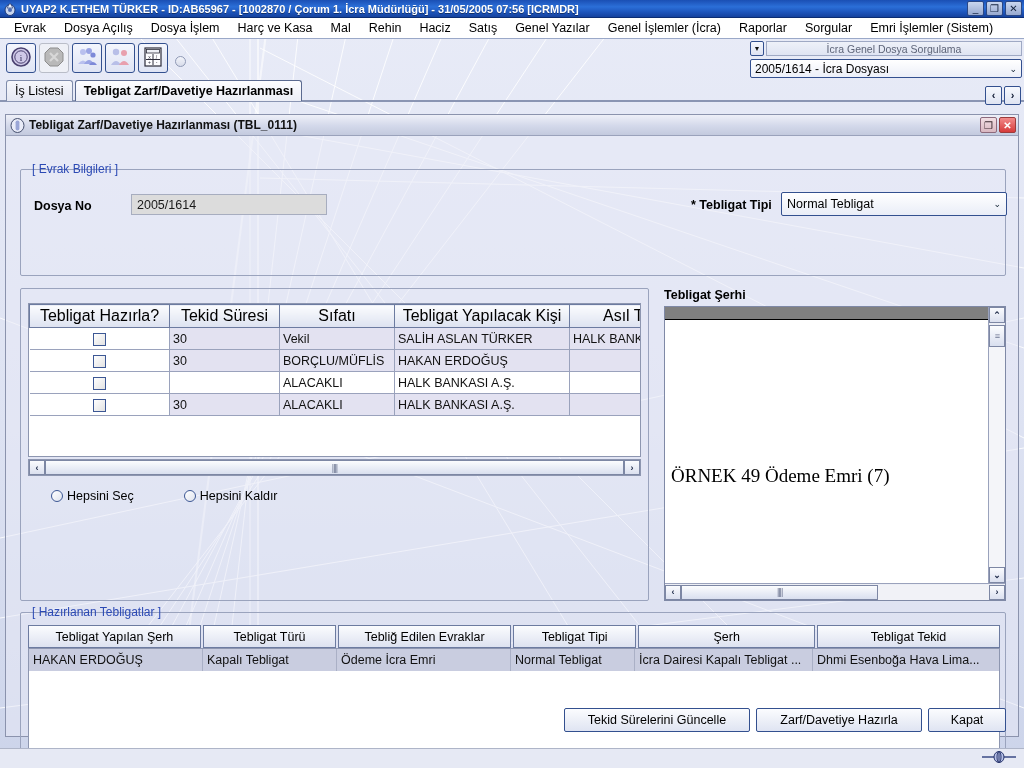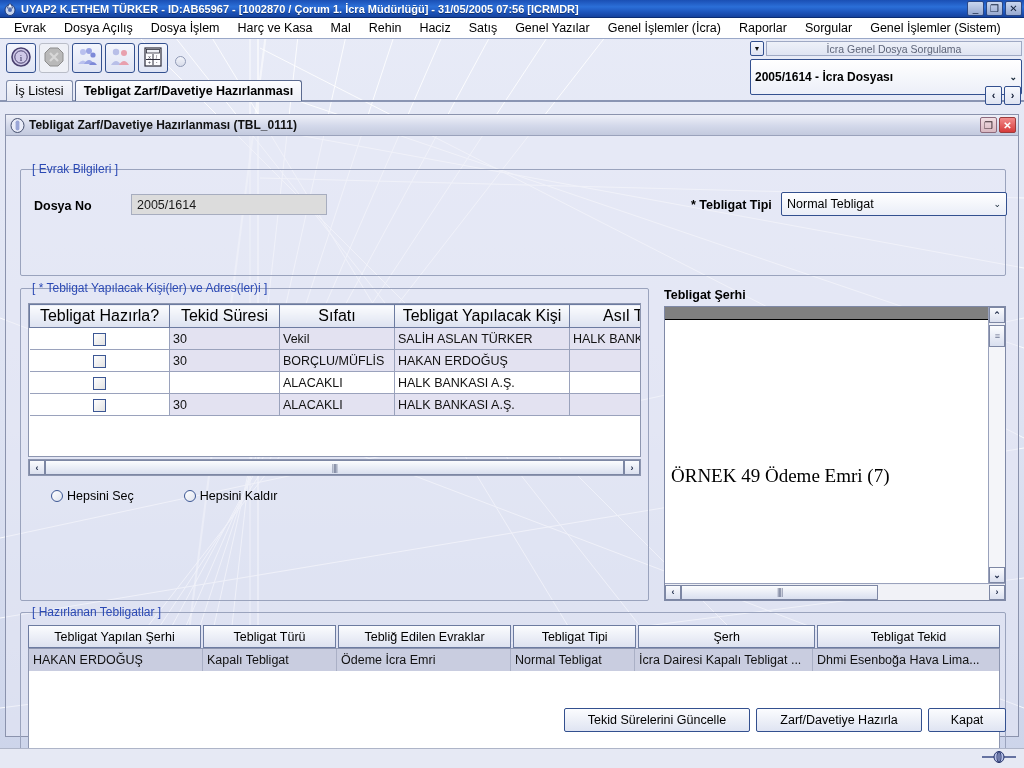--- a/index.html
+++ b/index.html
@@ -121,24 +121,23 @@
     font-size: 10.5px; color: #5d6478;
     display: flex; align-items: center; justify-content: center;
     white-space: nowrap; overflow: hidden;
   }
   .tr-combo {
     margin-top: 3px;
     height: 19px; width: 100%;
     border: 1px solid #33508f; border-radius: 2px;
     background: linear-gradient(to bottom,#ffffff,#eceff8);
     display: flex; align-items: center;
-    padding: 17px 4px;
+    padding: 8px 4px;
     font-size: 12px; color: #000;
     justify-content: space-between;
-    font-weight: bold;
   }
   .combo-caret { font-size: 9px; color: #123; }
 
   
   #navarrows {
     position: absolute; right: 3px; top: 86px; z-index: 6;
     display: flex; gap: 2px;
   }
   .nav-btn {
     width: 17px; height: 19px;
@@ -516,21 +515,21 @@
     <span class="menu-item">Dosya İşlem</span>
     <span class="menu-item">Harç ve Kasa</span>
     <span class="menu-item">Mal</span>
     <span class="menu-item">Rehin</span>
     <span class="menu-item">Haciz</span>
     <span class="menu-item">Satış</span>
     <span class="menu-item">Genel Yazılar</span>
     <span class="menu-item">Genel İşlemler (İcra)</span>
     <span class="menu-item">Raporlar</span>
     <span class="menu-item">Sorgular</span>
-    <span class="menu-item">Genel İşlemler (Sistem)</span>
+    <span class="menu-item">Emri İşlemler (Sistem)</span>
   </div>
 
   <div id="toolbar">
     <div class="tbar-btn">
       <span>
         <svg width="22" height="22" viewBox="0 0 22 22">
           <circle cx="11" cy="11" r="9" fill="#cfc9e8" stroke="#4a4170" stroke-width="1.6"></circle>
           <circle cx="11" cy="11" r="6.2" fill="none" stroke="#4a4170" stroke-width="1"></circle>
           <text x="11" y="15" font-size="9" font-family="Liberation Serif, serif" text-anchor="middle" fill="#2b2550">i</text>
         </svg>
@@ -625,21 +624,20 @@
         <span class="lbl-bold" id="dosyano-label">Dosya No</span>
         <div id="dosyano-field">2005/1614</div>
         <span id="tebtipi-label">* Tebligat Tipi</span>
         <div id="tebtipi-combo">
           <span>Normal Tebligat</span>
           <span class="combo-caret">⌄</span>
         </div>
       </div>
 
       <div class="group" id="grp-kisi">
-        <span class="legend">[ * Tebligat Yapılacak Kişi(ler) ve Adres(ler)i ]</span>
 
         <div class="tbl-wrap">
           <table class="grid">
             <colgroup>
               <col style="width:140px">
                 <col style="width:110px">
                 <col style="width:115px">
               <col style="width:175px">
                 <col style="width:120px">
             </colgroup>
@@ -729,21 +727,21 @@
               </span>
           </span>
           <span class="sb-btn">›</span>
         </div>
       </div>
 
       <div class="group" id="grp-haz">
         <span class="legend">[ Hazırlanan Tebligatlar ]</span>
 
         <div id="haz-headers">
-          <div class="hcol" style="width:174px">Tebligat Yapılan Şerhi</div>
+          <div class="hcol" style="width:174px">Tebligat Yapılan Şerh</div>
           <div class="hcol" style="width:134px">Tebligat Türü</div>
           <div class="hcol" style="width:174px">Tebliğ Edilen Evraklar</div>
           <div class="hcol" style="width:124px">Tebligat Tipi</div>
           <div class="hcol" style="width:178px">Şerh</div>
           <div class="hcol" style="width:184px;margin-right:0">Tebligat Tekid</div>
         </div>
 
         <div id="haz-table">
           <div class="haz-row">
             <div class="haz-cell" style="width:174px">HAKAN ERDOĞUŞ</div>

